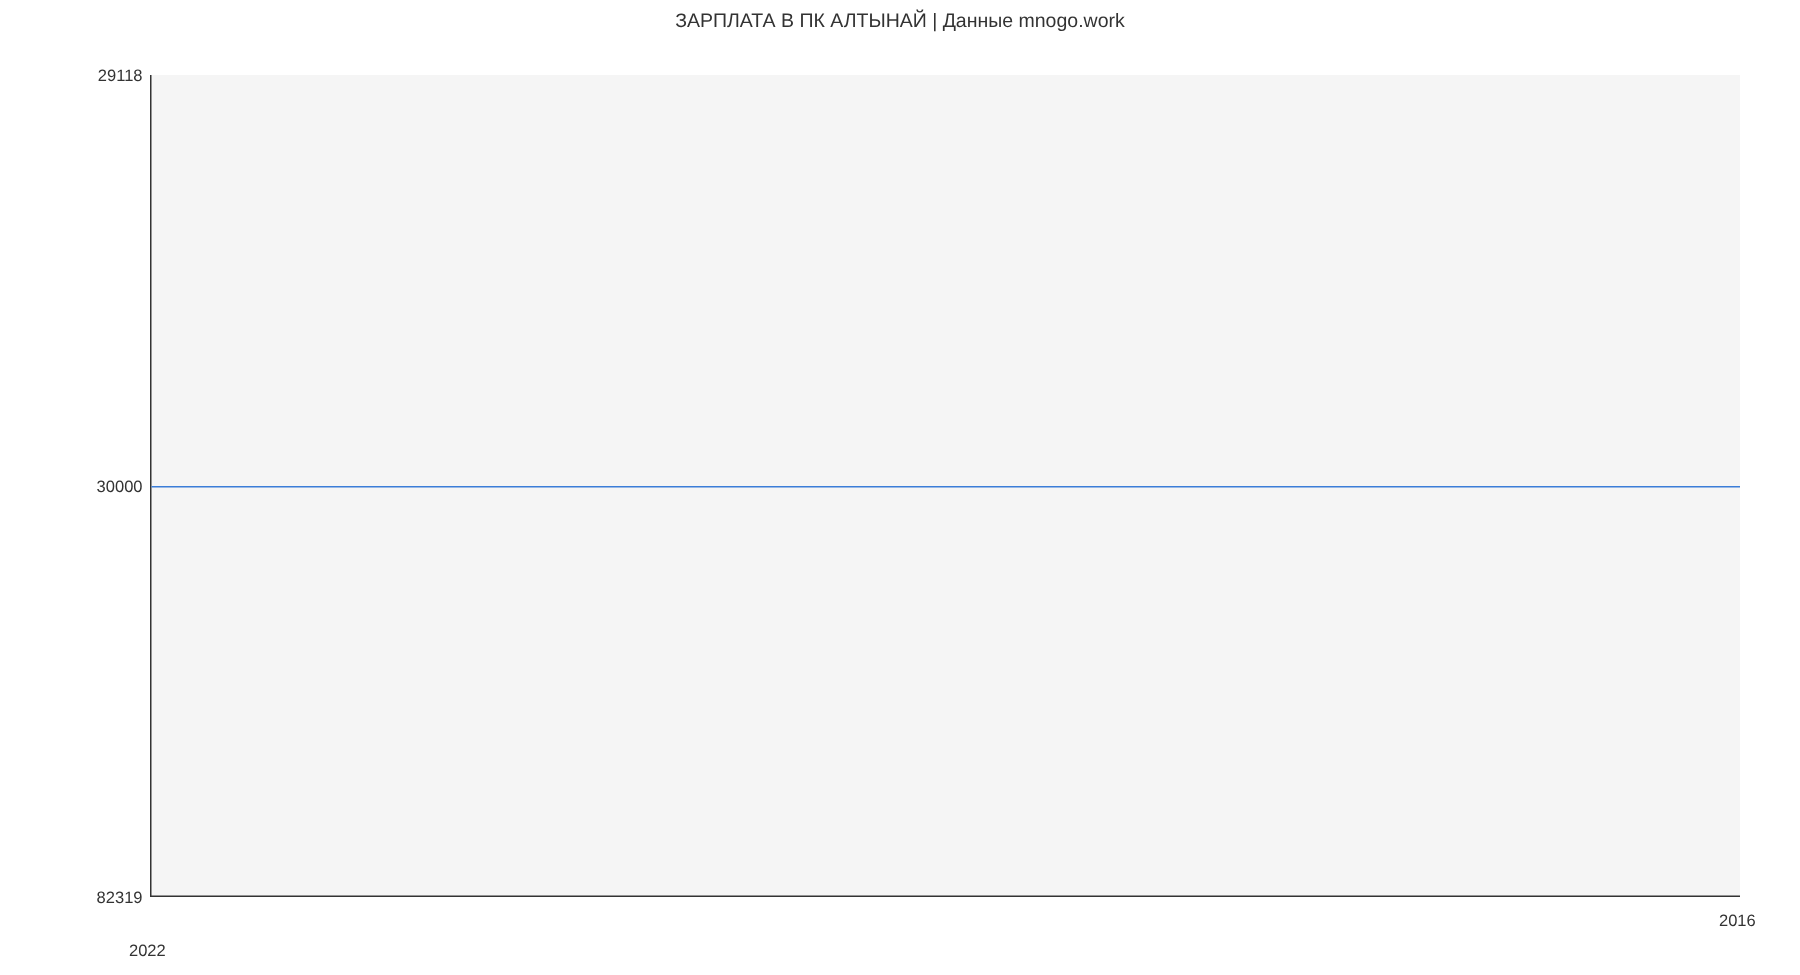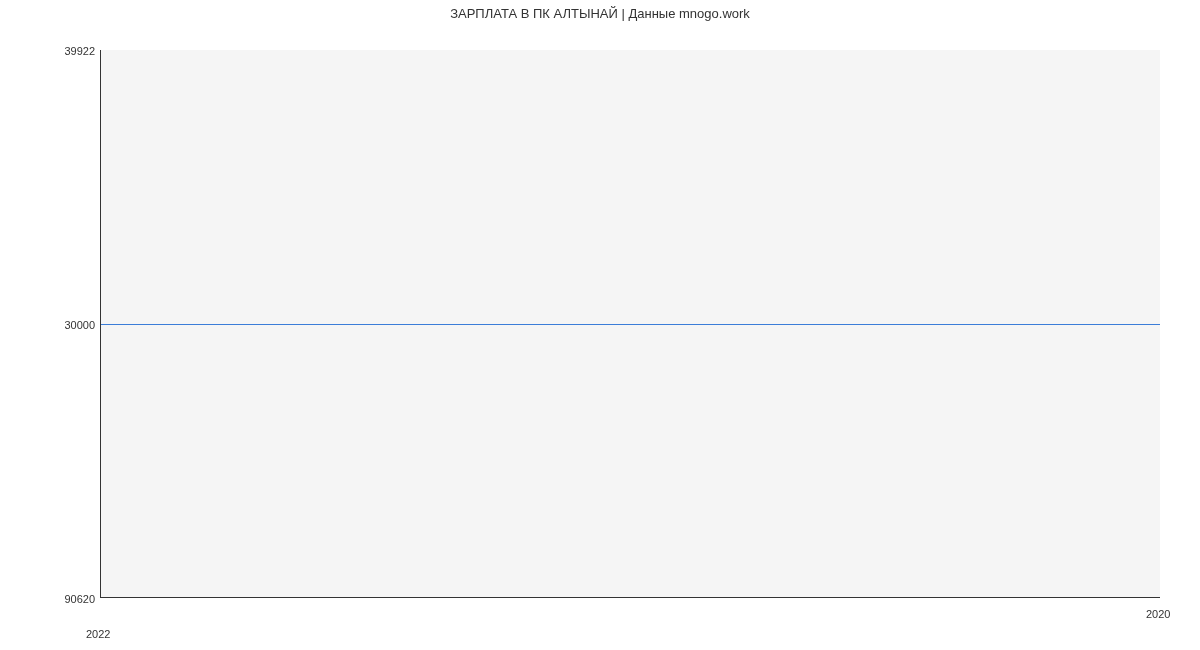--- a/index.html
+++ b/index.html
@@ -51,25 +51,25 @@
   }
   .ytick { text-align: right; width: 50px; }
 </style>
 </head>
 <body>
 
 <div class="chart-wrap">
 
   <div class="title">ЗАРПЛАТА В ПК АЛТЫНАЙ | Данные mnogo.work</div>
 
-  <div class="ytick" style="left:45px; top:594px;">90620</div>
+  <div class="ytick" style="left:45px; top:594px;">82319</div>
   <div class="ytick" style="left:45px; top:320px;">30000</div>
-  <div class="ytick" style="left:45px; top:46px;">39922</div>
+  <div class="ytick" style="left:45px; top:46px;">29118</div>
 
   <div class="xtick" style="left:86px;  top:609px;margin-top:20px;">2022</div>
-  <div class="xtick" style="left:1146px; top:609px;">2020</div>
+  <div class="xtick" style="left:1146px; top:609px;">2016</div>
 
   <div class="plot">
 
     <div class="series-line" style="top:50%;"></div>
   </div>
 
 </div>
 
 </body></html>

